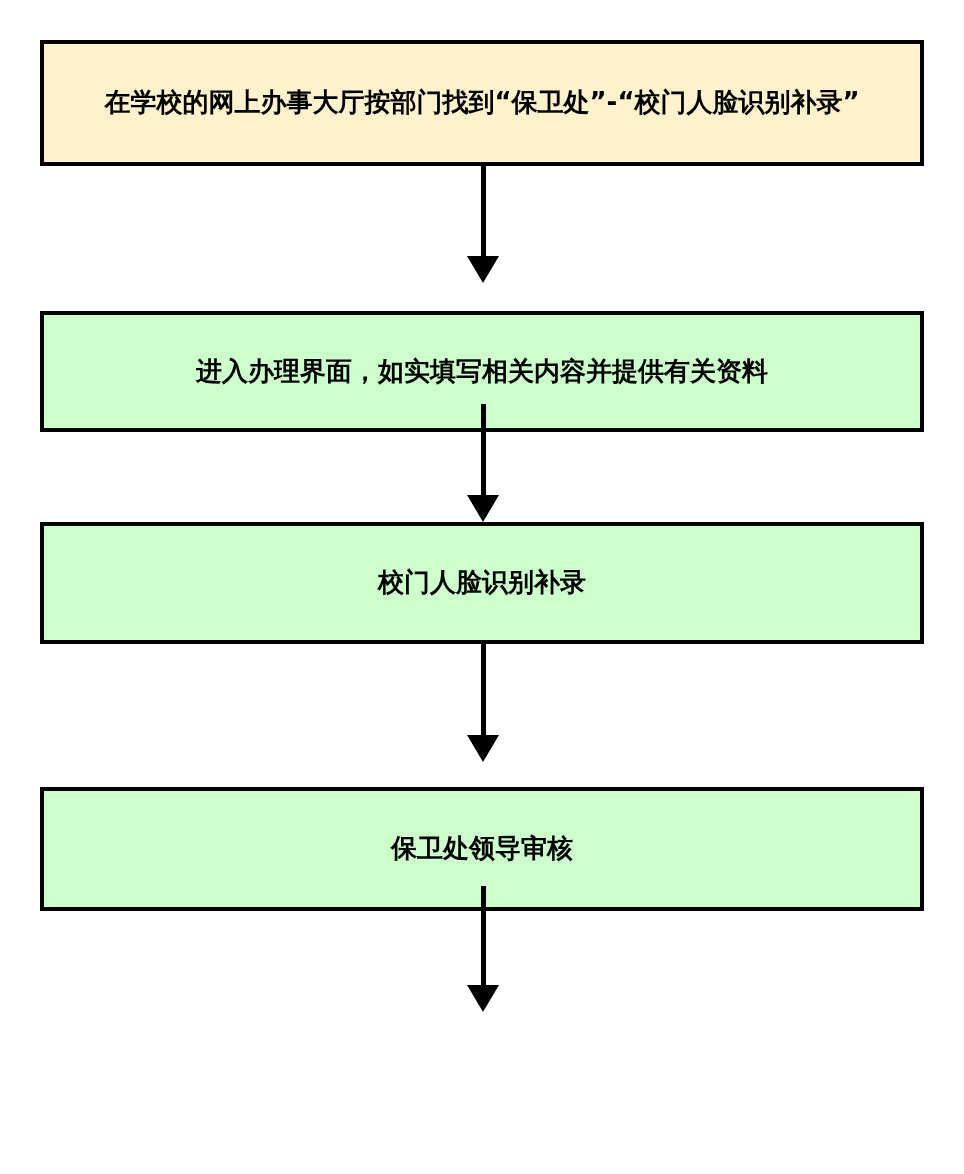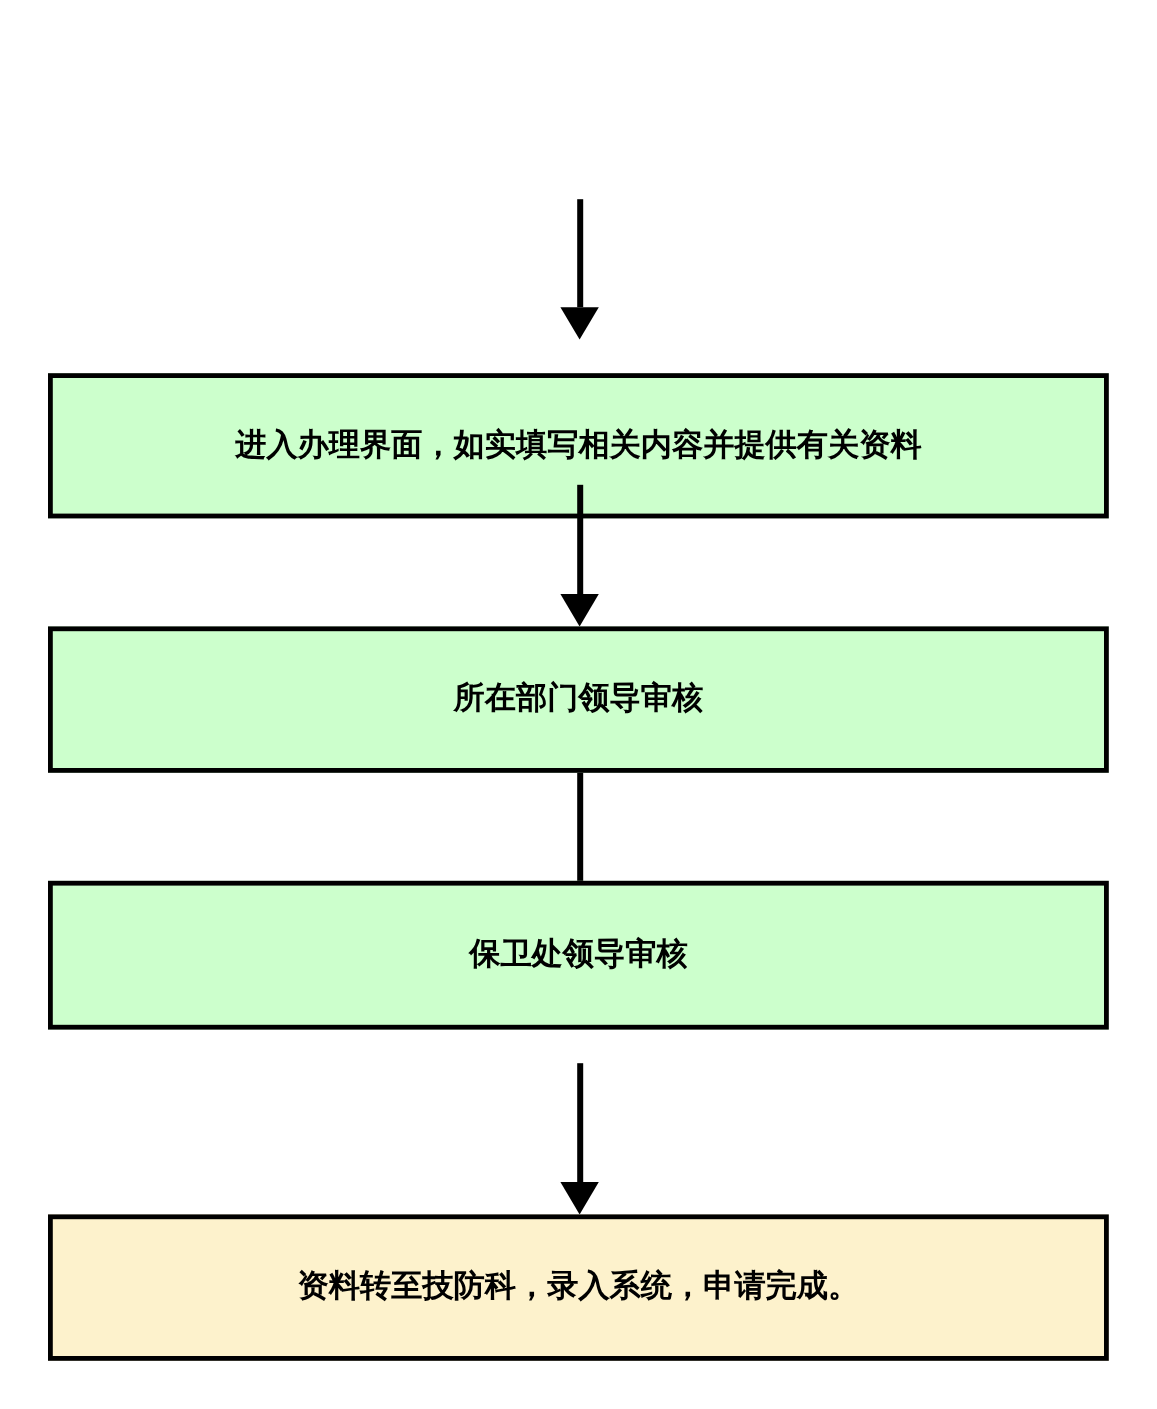--- a/index.html
+++ b/index.html
@@ -33,21 +33,21 @@
     color: #000000;
     line-height: 1.35;
   }
   
   .fill-terminal { background: #FDF2CC; }
   .fill-process  { background: #CCFFCC; }
 
   .b1 { top: 40px;   height: 126px; }
   .b2 { top: 283px;  height: 121px; margin-top: 28px; }
   .b3 { top: 522px;  height: 122px; }
-  .b4 { top: 734px;  height: 124px; }
+  .b4 { top: 787px;  height: 124px; }
   .b5 { top: 1012px; height: 122px; }
 
   .arrow {
     position: absolute;
     left: 467px;
     width: 32px;
     display: flex;
     flex-direction: column;
     align-items: center;
   }
@@ -67,50 +67,50 @@
     border-left: 16px solid transparent;
     border-right: 16px solid transparent;
     border-top: 27px solid #000000;
   }
 </style>
 </head>
 <body>
 
 <div class="canvas">
 
+  <div class="flow-box fill-terminal b1" style="background-color: rgb(253, 242, 204);">
+    <span class="label">在学校的网上办事大厅按部门找到“保卫处”-“校门人脸识别补录”</span>
+  </div>
 
   <div class="arrow a1">
     <div class="arrow-line"></div>
     <div class="arrow-head"></div>
   </div>
 
   <div class="flow-box fill-process b2" style="background-color: rgb(204, 255, 204);">
     <span class="label">进入办理界面，如实填写相关内容并提供有关资料</span>
   </div>
 
   <div class="arrow a2">
     <div class="arrow-line"></div>
     <div class="arrow-head"></div>
   </div>
 
   <div class="flow-box fill-process b3" style="background-color: rgb(204, 255, 204);">
-    <span class="label">所在部门领导审核</span>
+    <span class="label">校门人脸识别补录</span>
   </div>
 
   <div class="arrow a3">
     <div class="arrow-line"></div>
     <div class="arrow-head"></div>
   </div>
 
   <div class="flow-box fill-process b4" style="background-color: rgb(204, 255, 204);">
     <span class="label">保卫处领导审核</span>
   </div>
 
   <div class="arrow a4">
     <div class="arrow-line"></div>
     <div class="arrow-head"></div>
   </div>
 
-  <div class="flow-box fill-terminal b5" style="background-color: rgb(253, 242, 204);">
-    <span class="label">资料转至技防科，录入系统，申请完成。</span>
-  </div>
 
 </div>
 
 </body></html>

